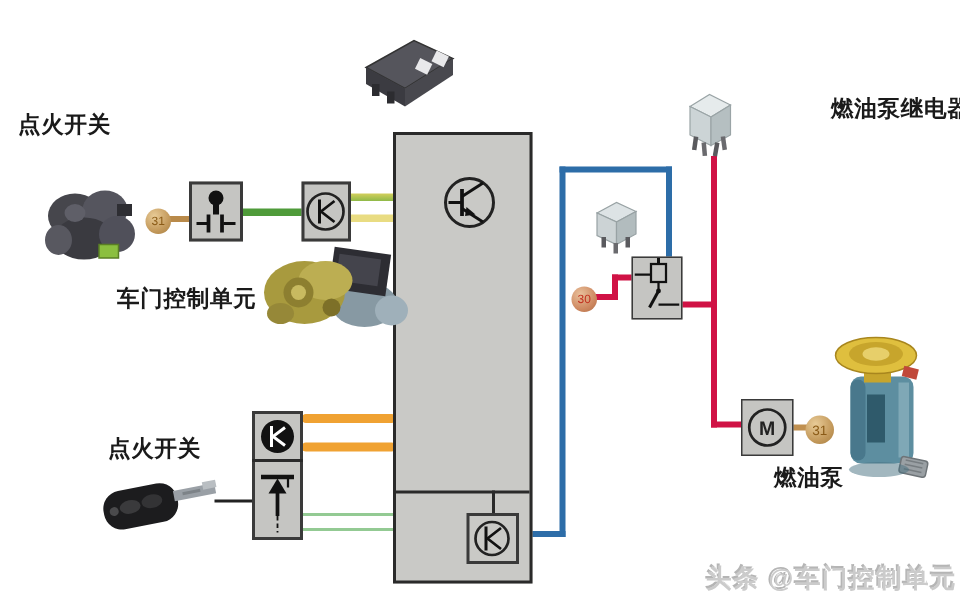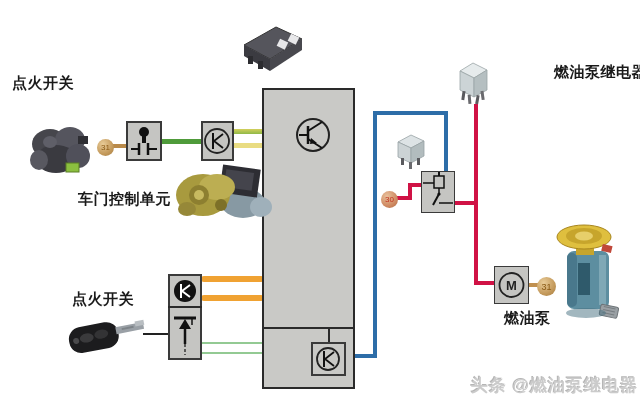--- a/index.html
+++ b/index.html
@@ -220,36 +220,36 @@
   <svg class="abs" style="left:498px;top:271px;" width="27" height="28">
     <circle cx="13.5" cy="14" r="12" fill="none" stroke="#222" stroke-width="1.8"></circle>
   </svg>
   <div class="m-letter" style="left:498px;top:271px;width:27px;height:28px;">
     <span>M</span>
   </div>
 
   <div class="terminal t-tan" style="left:537px;top:277px;width:19px;height:19px;font-size:9px;">
     <span>31</span>
   </div>
-  <div class="lbl" style="left:504px;top:309px;">燃油泵</div>
+  <div class="lbl" style="left:516px;top:309px;">燃油泵</div>
 
   <svg class="abs" style="left:552px;top:221px;" width="68" height="100">
     <rect x="15" y="30" width="42" height="58" rx="7" fill="#5d8ea0"></rect>
     <rect x="15" y="32" width="10" height="54" rx="5" fill="#49788c"></rect>
     <rect x="26" y="42" width="12" height="32" fill="#2f5a6b"></rect>
     <rect x="47" y="34" width="7" height="50" fill="#7fa8b6"></rect>
     <rect x="24" y="22" width="18" height="12" fill="#c7a52c"></rect>
     <ellipse cx="32" cy="16" rx="27" ry="12" fill="#dfbf3e" stroke="#a8861e" stroke-width="1"></ellipse>
     <ellipse cx="32" cy="15" rx="18" ry="8" fill="#c7a52c"></ellipse>
     <ellipse cx="32" cy="15" rx="9" ry="4.5" fill="#e7cf6a"></ellipse>
     <rect x="50" y="24" width="10" height="7" fill="#c0483a" transform="rotate(14 55 27)"></rect>
     <g transform="rotate(12 58 90)">
       <rect x="48" y="85" width="18" height="11" rx="2" fill="#9aa0a4" stroke="#6e7478"></rect>
       <line x1="51" y1="87" x2="63" y2="87" stroke="#777d81" stroke-width="1"></line>
       <line x1="51" y1="90" x2="63" y2="90" stroke="#777d81" stroke-width="1"></line>
       <line x1="51" y1="93" x2="63" y2="93" stroke="#777d81" stroke-width="1"></line>
     </g>
     <ellipse cx="34" cy="92" rx="20" ry="5" fill="#46707f" opacity="0.5"></ellipse>
   </svg>
 
-  <div class="watermark">头条 @燃油泵继电器</div>
+  <div class="watermark">头条 @车门控制单元</div>
 
 </div>
 
 </body></html>

